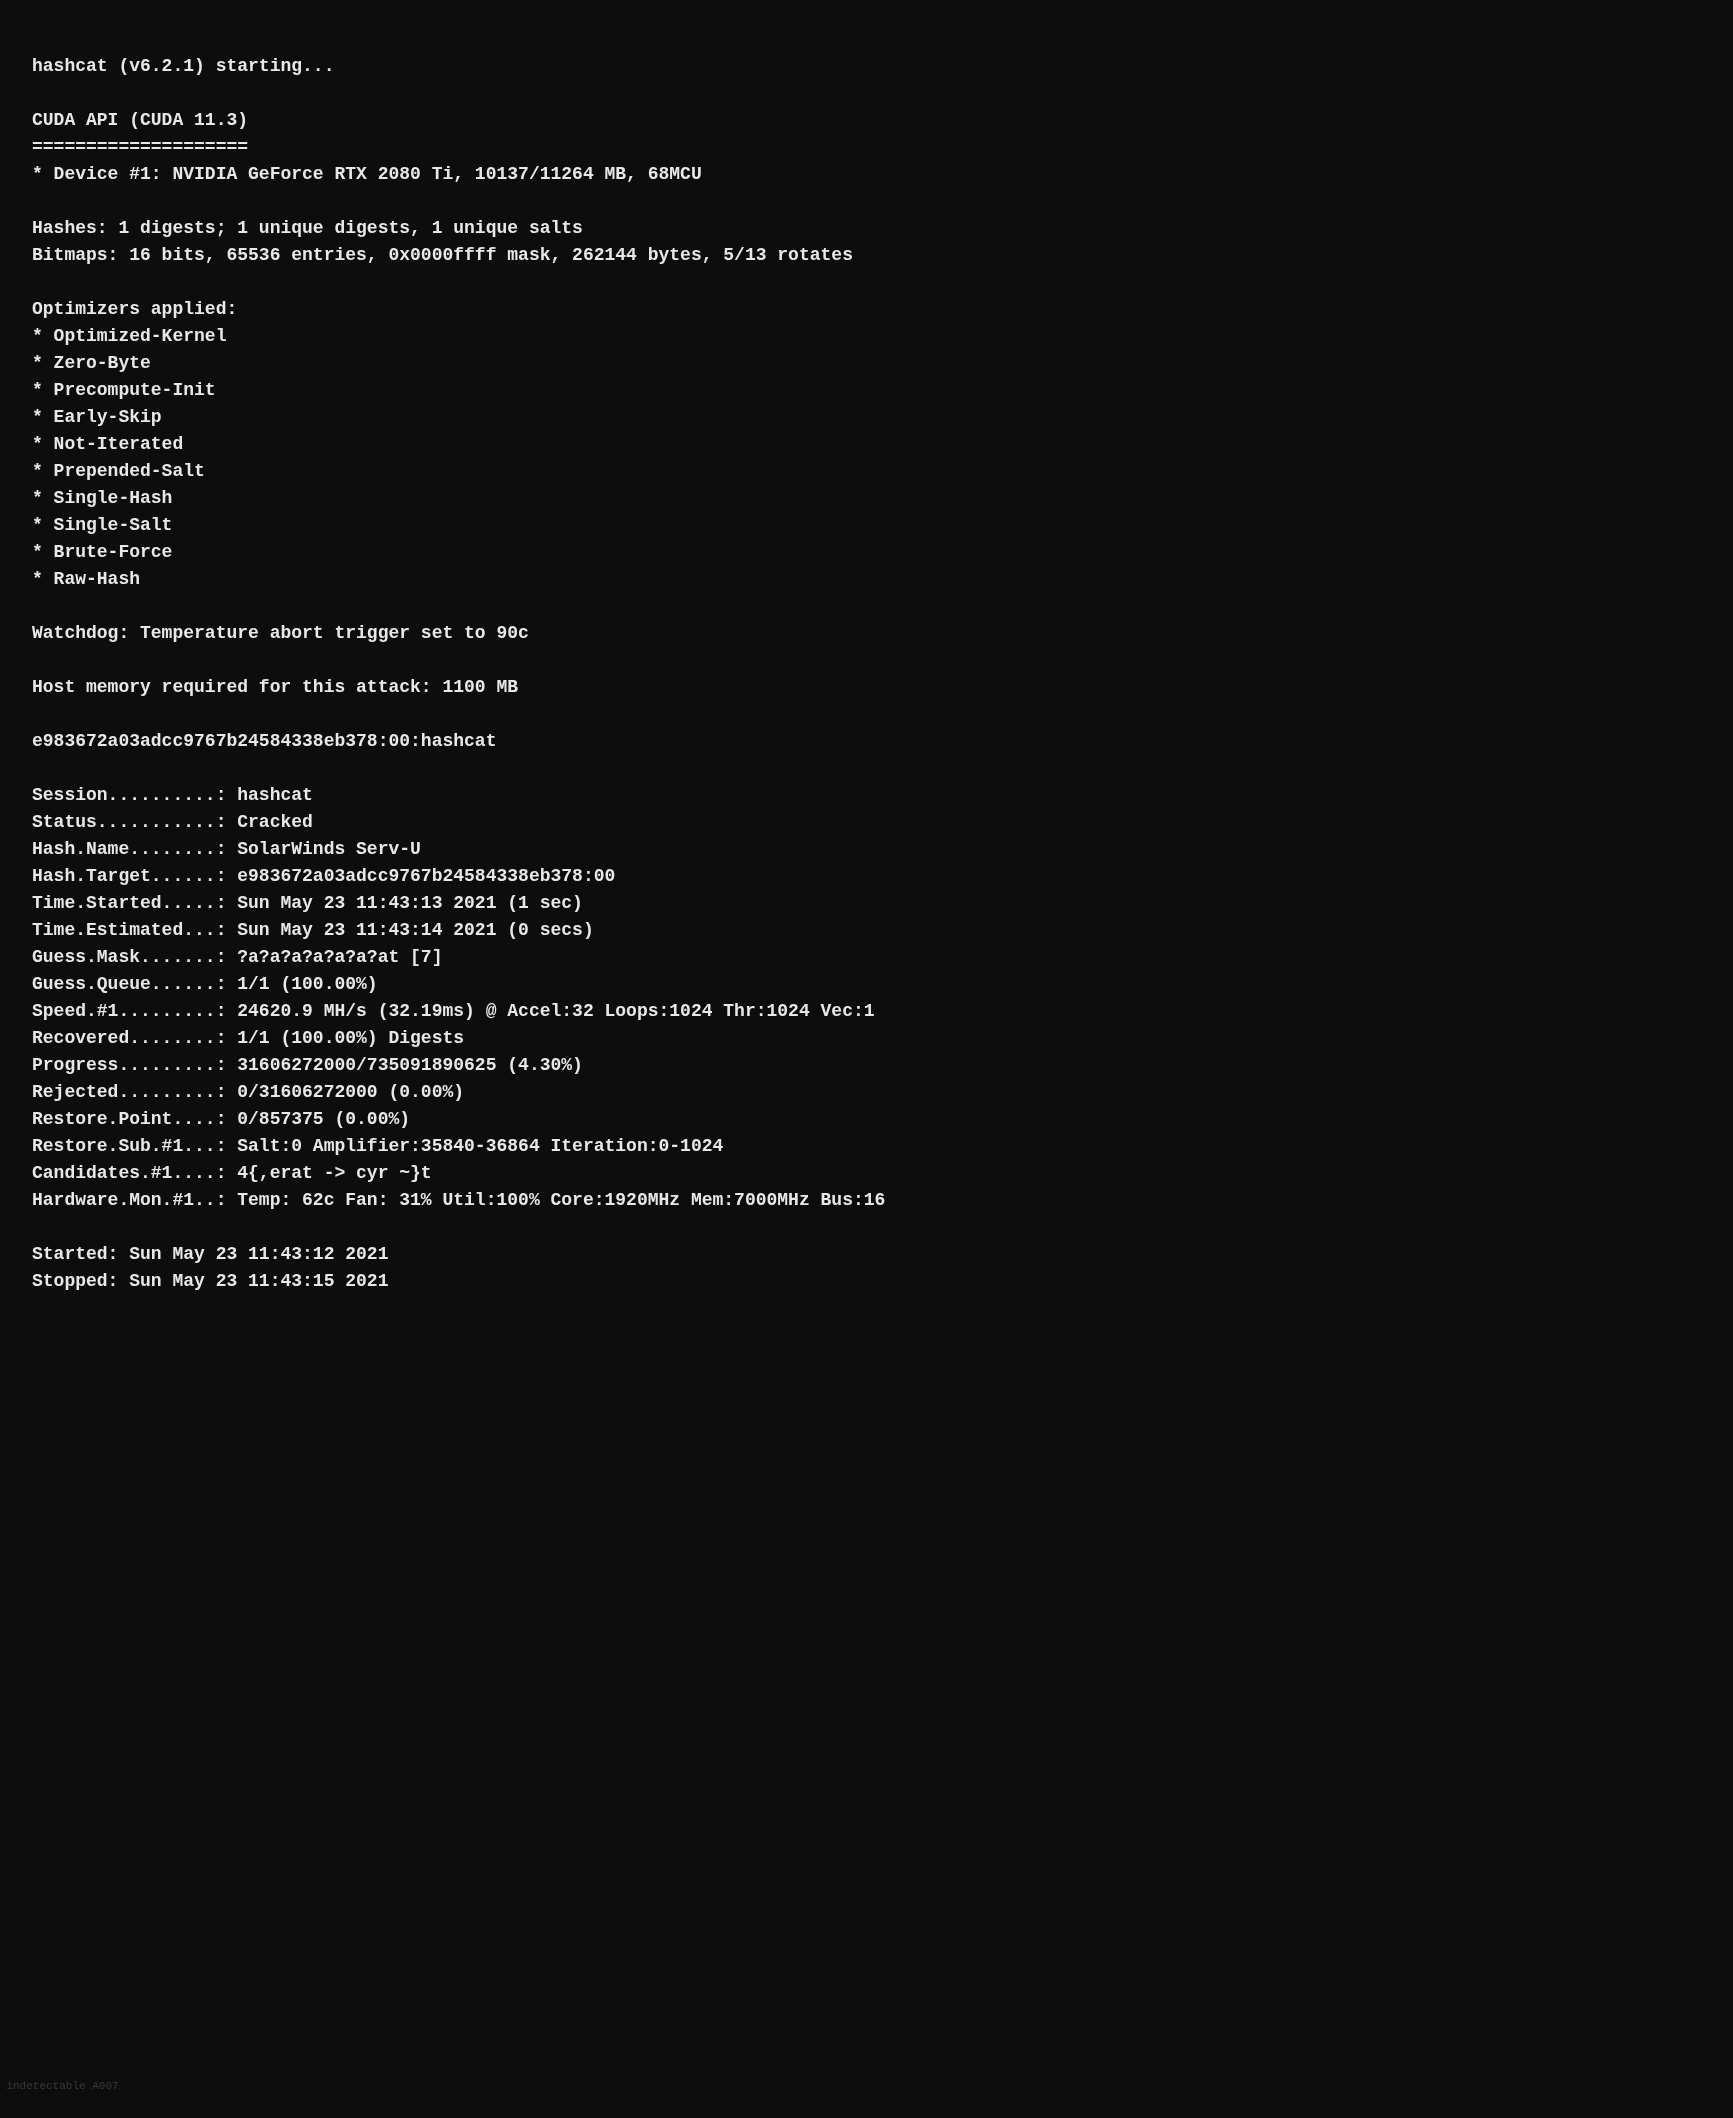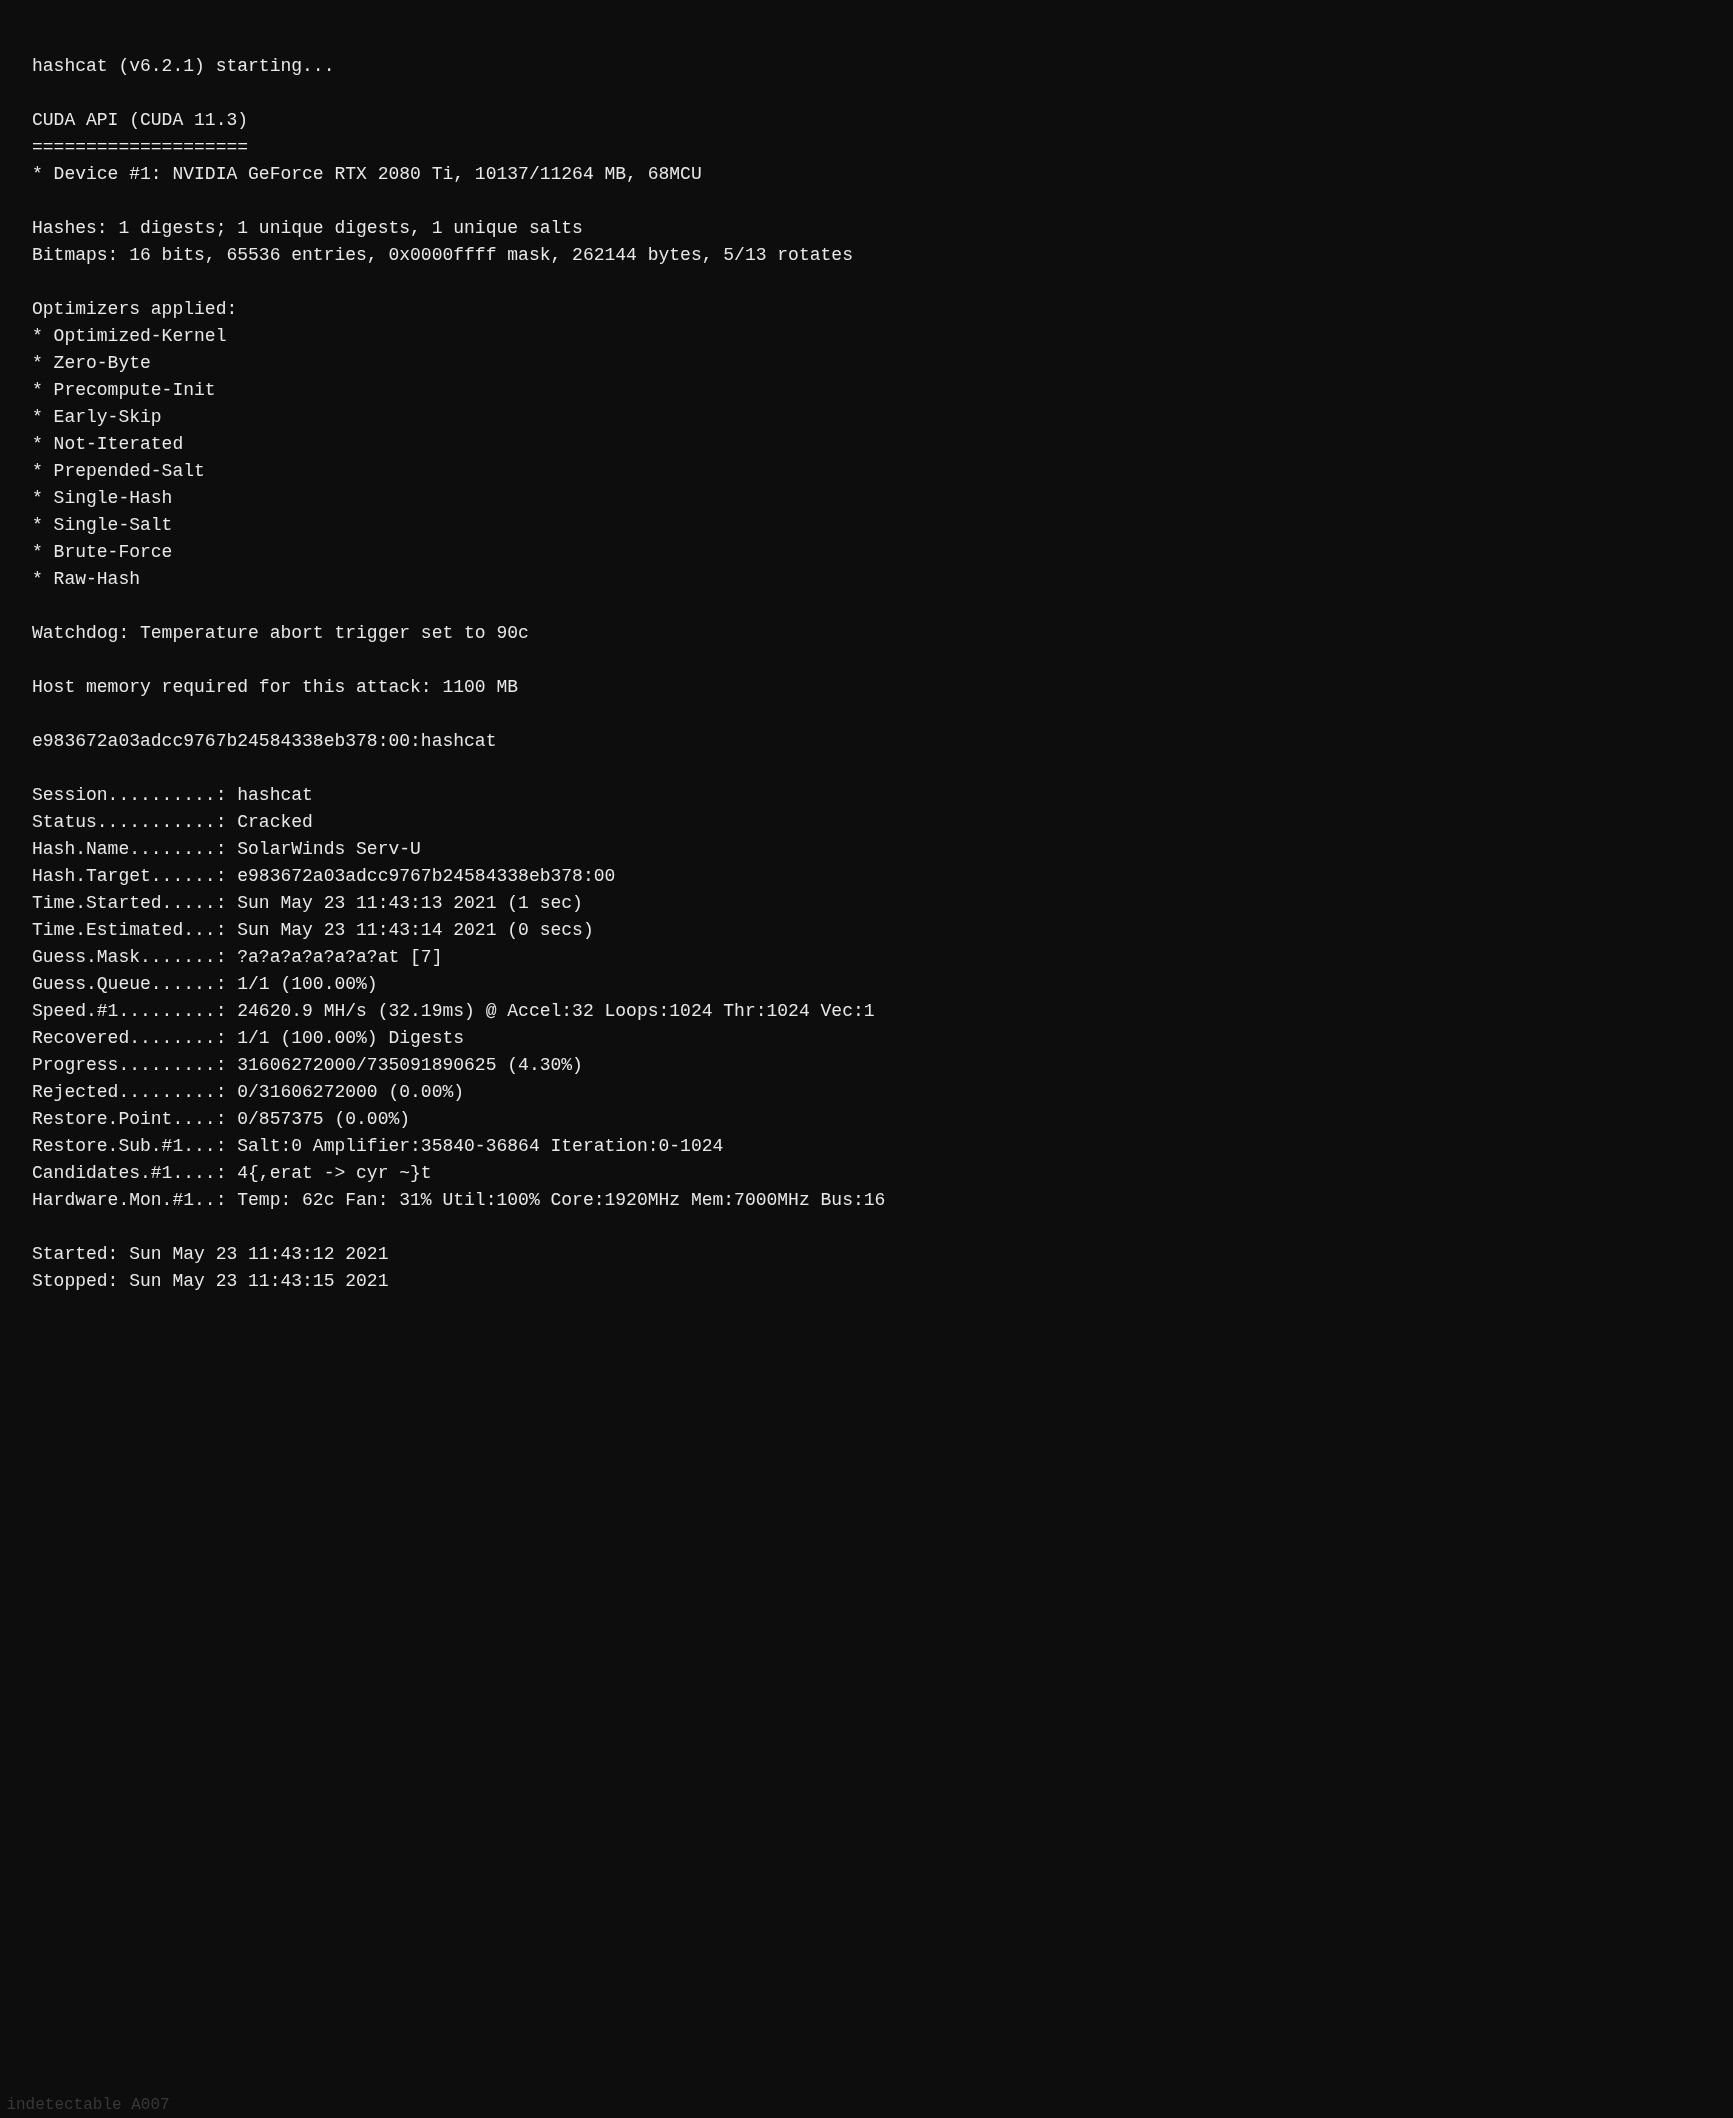--- a/index.html
+++ b/index.html
@@ -19,32 +19,33 @@
       width: 1733px;
     }
 
     .terminal-content {
       white-space: pre-wrap;
       word-break: break-all;
     }
 
     .line {
       display: block;
+      font-weight: bold;
     }
 
     .empty-line {
       display: block;
       height: 1.5em;
     }
 
     .watermark {
       position: fixed;
-      bottom: 1px;
+      bottom: 24px;
       left: 6.4px;
-      font-size: 16px;
+      font-size: 11px;
       color: #555;
       opacity: 0.6;
     }
   </style>
 </head>
 <body>
 
 <div class="terminal-content">
 <span class="line">hashcat (v6.2.1) starting...</span><span class="empty-line"></span><span class="line">CUDA API (CUDA 11.3)</span><span class="line">====================</span><span class="line">* Device #1: NVIDIA GeForce RTX 2080 Ti, 10137/11264 MB, 68MCU</span><span class="empty-line"></span><span class="line">Hashes: 1 digests; 1 unique digests, 1 unique salts</span><span class="line">Bitmaps: 16 bits, 65536 entries, 0x0000ffff mask, 262144 bytes, 5/13 rotates</span><span class="empty-line"></span><span class="line">Optimizers applied:</span><span class="line">* Optimized-Kernel</span><span class="line">* Zero-Byte</span><span class="line">* Precompute-Init</span><span class="line">* Early-Skip</span><span class="line">* Not-Iterated</span><span class="line">* Prepended-Salt</span><span class="line">* Single-Hash</span><span class="line">* Single-Salt</span><span class="line">* Brute-Force</span><span class="line">* Raw-Hash</span><span class="empty-line"></span><span class="line">Watchdog: Temperature abort trigger set to 90c</span><span class="empty-line"></span><span class="line">Host memory required for this attack: 1100 MB</span><span class="empty-line"></span><span class="line">e983672a03adcc9767b24584338eb378:00:hashcat</span><span class="empty-line"></span><span class="line">Session..........: hashcat</span><span class="line">Status...........: Cracked</span><span class="line">Hash.Name........: SolarWinds Serv-U</span><span class="line">Hash.Target......: e983672a03adcc9767b24584338eb378:00</span><span class="line">Time.Started.....: Sun May 23 11:43:13 2021 (1 sec)</span><span class="line">Time.Estimated...: Sun May 23 11:43:14 2021 (0 secs)</span><span class="line">Guess.Mask.......: ?a?a?a?a?a?a?at [7]</span><span class="line">Guess.Queue......: 1/1 (100.00%)</span><span class="line">Speed.#1.........: 24620.9 MH/s (32.19ms) @ Accel:32 Loops:1024 Thr:1024 Vec:1</span><span class="line">Recovered........: 1/1 (100.00%) Digests</span><span class="line">Progress.........: 31606272000/735091890625 (4.30%)</span><span class="line">Rejected.........: 0/31606272000 (0.00%)</span><span class="line">Restore.Point....: 0/857375 (0.00%)</span><span class="line">Restore.Sub.#1...: Salt:0 Amplifier:35840-36864 Iteration:0-1024</span><span class="line">Candidates.#1....: 4{,erat -&gt; cyr ~}t</span><span class="line">Hardware.Mon.#1..: Temp: 62c Fan: 31% Util:100% Core:1920MHz Mem:7000MHz Bus:16</span><span class="empty-line"></span><span class="line">Started: Sun May 23 11:43:12 2021</span><span class="line">Stopped: Sun May 23 11:43:15 2021</span></div>
 

